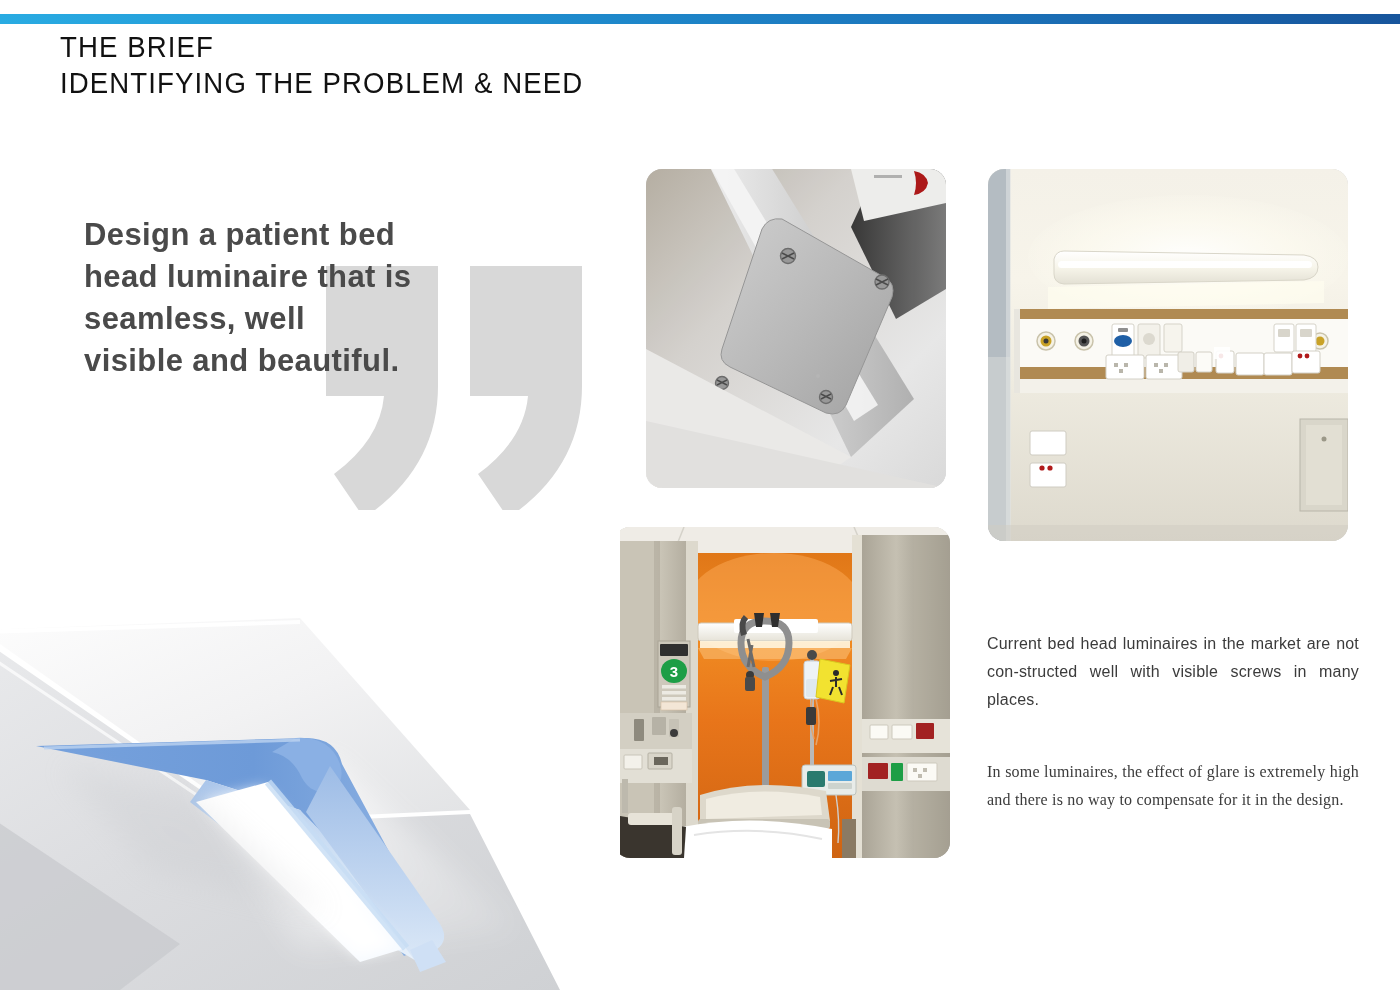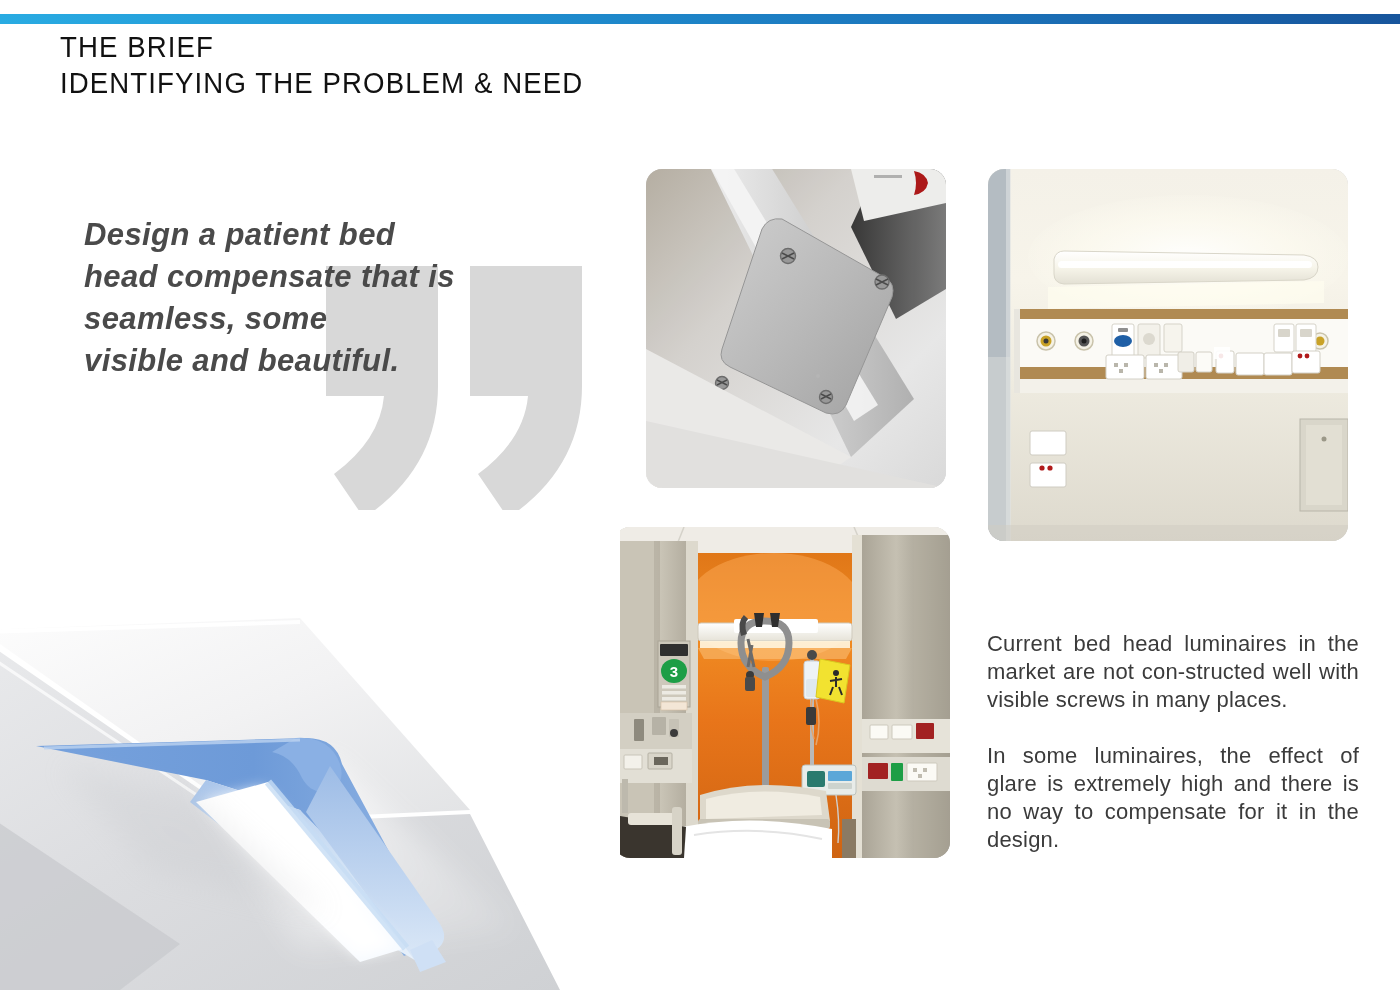--- a/index.html
+++ b/index.html
@@ -44,21 +44,20 @@
     pointer-events:none;
   }
   .quote-glyph svg { display:block; width:100%; height:100%; }
 
   
   .quote-block {
     position:absolute; left:84px; top:214px; width:520px;
   }
   .quote-block p {
     font-family:"Liberation Sans", sans-serif;
-    font-style:italic;
     font-weight:700;
     font-size:31px;
     line-height:42px;
     color:#4a4a4a;
     letter-spacing:.4px;
   }
 
   
   .photo {
     position:absolute;
@@ -71,27 +70,27 @@
   #photo-endcap   { left:646px; top:169px; width:300px; height:319px; }
   #photo-bedwall  { left:988px; top:169px; width:360px; height:372px; }
   #photo-room     { left:614px; top:527px; width:336px; height:331px; }
 
   
   .body-copy {
     position:absolute; left:987px; top:630px; width:372px;
   }
   .body-copy p {
     font-family:"Liberation Sans", sans-serif;
-    font-size:22px;
+    font-size:16px;
     line-height:28px;
     color:#3b3b3b;
     text-align:justify;
     letter-spacing:.2px;
   }
-  .body-copy p + p { margin-top:28px; }
+  .body-copy p + p { margin-top:44px;font-family:Liberation Serif, serif; }
 
   
   .render {
     position:absolute; left:0; top:510px; width:620px; height:480px;
     pointer-events:none;
   }
   .render svg { display:block; width:100%; height:100%; }
 </style>
 </head>
 <body>
@@ -110,22 +109,22 @@
 
       <path d="M8 8 h112 v120 q0 82 -74 132 l-30 -44 q46 -34 50 -78 h-58 z"></path>
 
       <path d="M152 8 h112 v120 q0 82 -74 132 l-30 -44 q46 -34 50 -78 h-58 z"></path>
     </g>
   </svg>
 </div>
 
 <div class="quote-block">
   <p>Design a patient bed</p>
-  <p>head compensate that is</p>
-  <p>seamless, some</p>
+  <p>head luminaire that is</p>
+  <p>seamless, well</p>
   <p>visible and beautiful.</p>
 </div>
 
 <div class="photo" id="photo-endcap">
   <svg viewBox="0 0 300 319" preserveAspectRatio="none">
     <defs>
       <linearGradient id="ec-bg" x1="0" y1="0" x2="1" y2="1">
         <stop offset="0" stop-color="#b9b2a6"></stop>
           <stop offset=".35" stop-color="#d9d6d2"></stop>
         <stop offset=".75" stop-color="#ececec"></stop>

